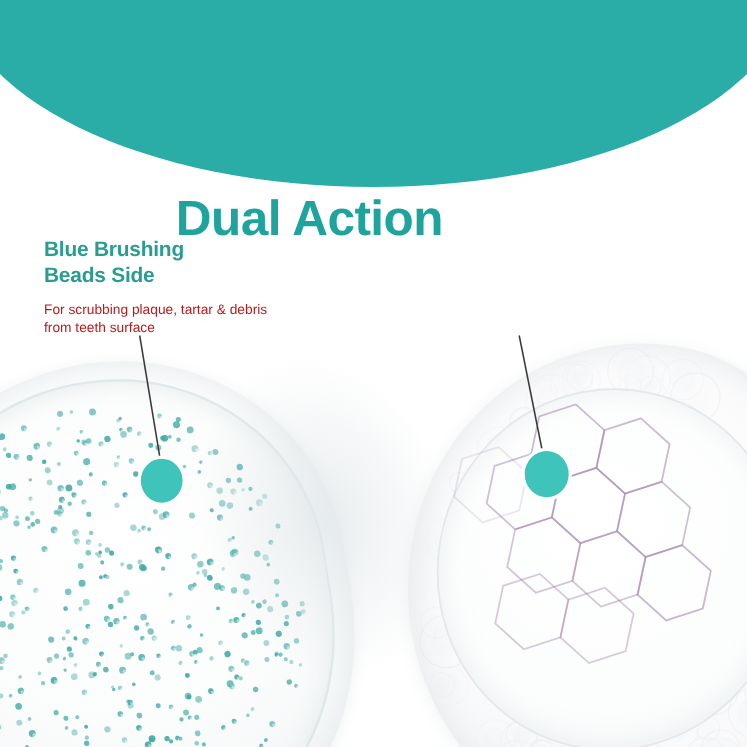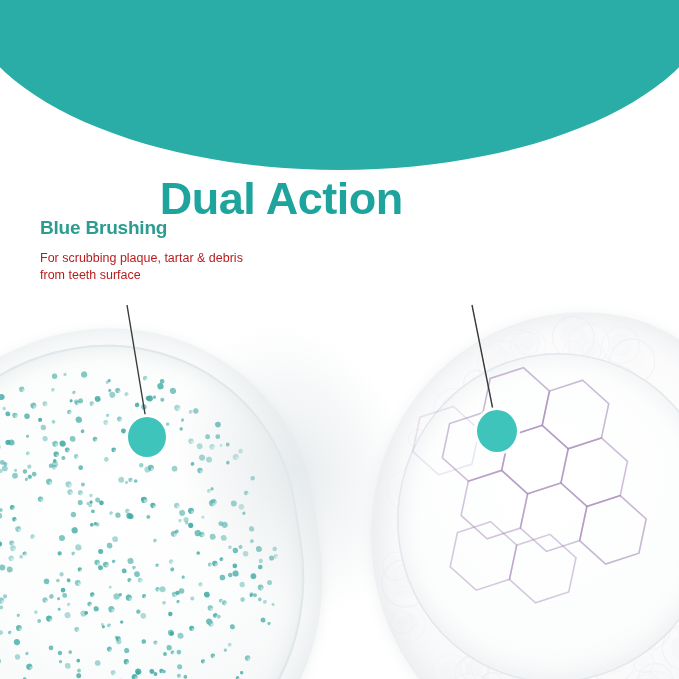--- a/index.html
+++ b/index.html
@@ -1190,20 +1190,21 @@
       <span class="hdr-hl">Dual Action</span><span class="hdr-w">Plaque &amp;</span>
     </div>
     <div class="hdr-line hdr-line2">
       <span class="hdr-w">Beads Prevention</span>
     </div>
   </div>
 
   <div class="callout left">
     <p class="co-title">
       <span>Blue Brushing</span><br>
+      <span>Beads Side</span>
     </p>
     <p class="co-body">For scrubbing plaque, tartar &amp; debris from teeth surface</p>
   </div>
 
   <div class="callout right">
   </div>
 
 </div>
 
 </body></html>

